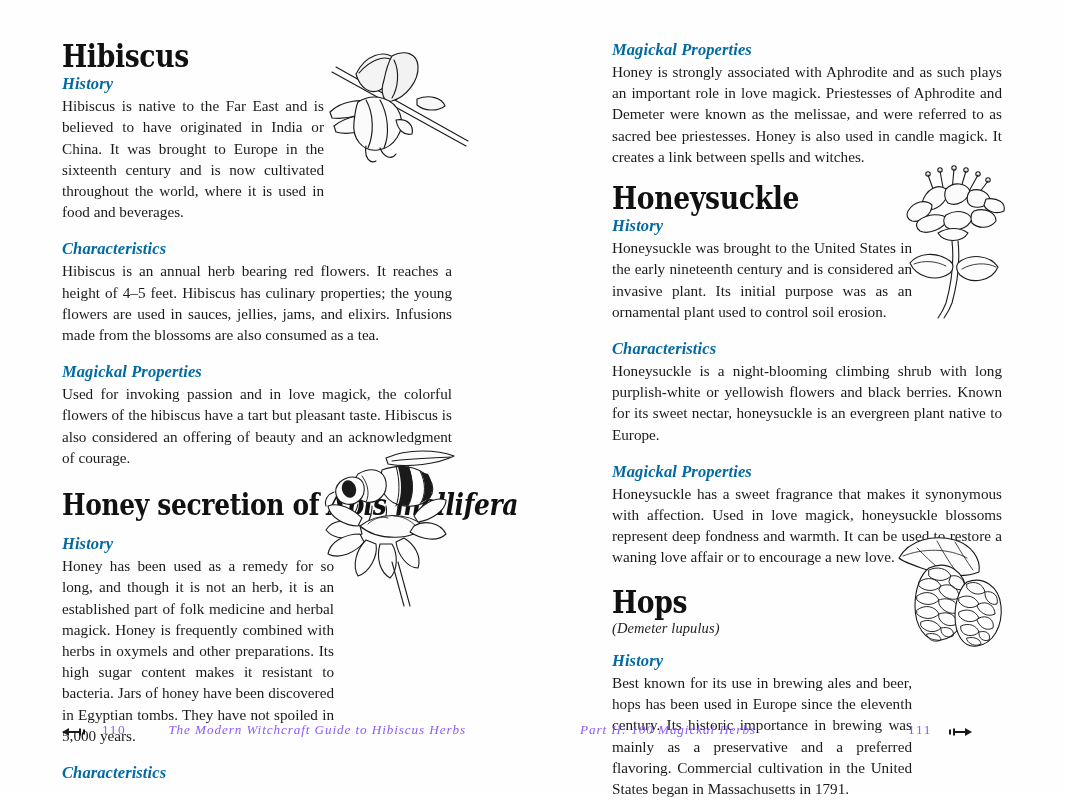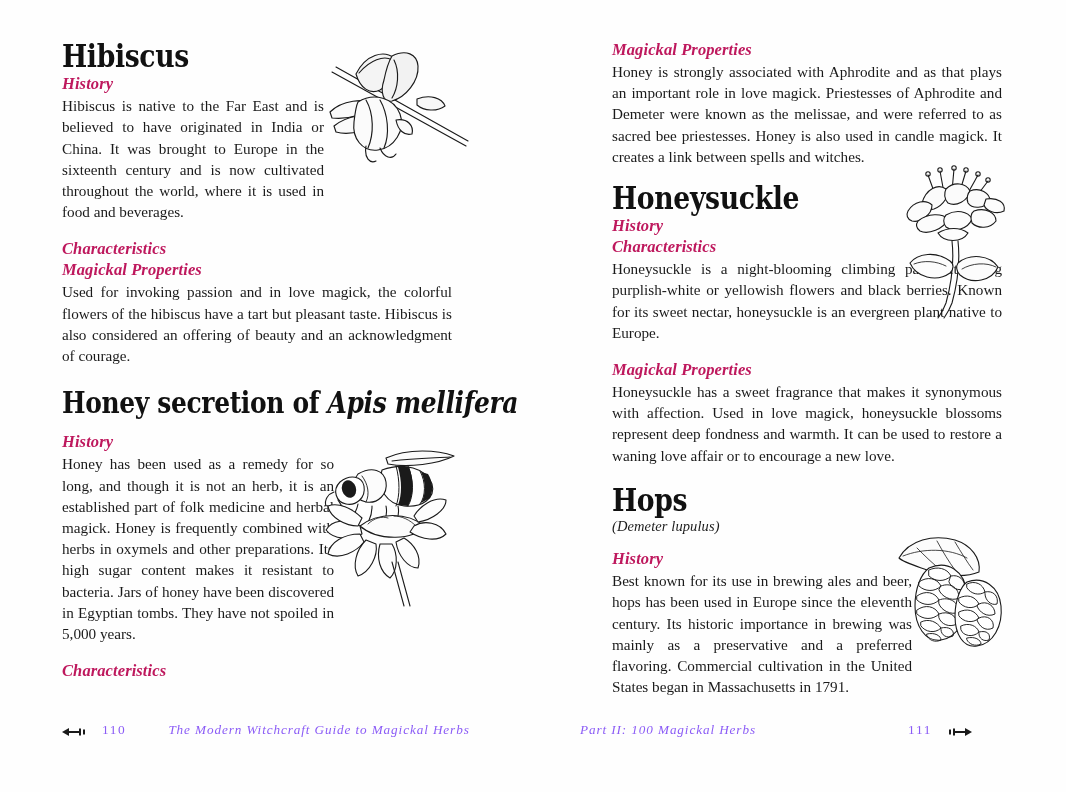--- a/index.html
+++ b/index.html
@@ -46,21 +46,21 @@
     font-style: italic;
     font-size: 14.5px;
     margin: 0 0 14px 0;
     color: #1d1d1d;
     letter-spacing: 0.1px;
   }
   .section-head {
     font-style: italic;
     font-size: 16.5px;
     margin: 0 0 1px 0;
-    color: #be185d;
+    color: #0369a1;
     letter-spacing: 0.1px;
   }
   .body-text {
     font-size: 15.2px;
     line-height: 21.2px;
     text-align: justify;
     text-justify: inter-word;
     margin: 0 0 17px 0;
     hyphens: manual;
     color: #1a1a1a;
@@ -111,50 +111,52 @@
 
   <div class="column col-left">
 
     <div class="block-tight">
       <h1 class="herb-title">Hibiscus</h1>
 
       <h2 class="section-head">History</h2>
       <p class="body-text narrow">Hibiscus is native to the Far East and is believed to have originated in India or China. It was brought to Europe in the sixteenth century and is now cultivated throughout the world, where it is used in food and beverages.</p>
 
       <h2 class="section-head">Characteristics</h2>
+      <p class="body-text">Hibiscus is an annual herb bearing red flowers. It reaches a height of 4–5 feet. Hibiscus has culinary properties; the young flowers are used in sauces, jellies, jams, and elixirs. Infusions made from the blossoms are also consumed as a tea.</p>
 
       <h2 class="section-head">Magickal Properties</h2>
       <p class="body-text">Used for invoking passion and in love magick, the colorful flowers of the hibiscus have a tart but pleasant taste. Hibiscus is also considered an offering of beauty and an acknowledgment of courage.</p>
     </div>
 
     <div style="margin-top:22px">
       <h1 class="herb-title small"><span>Honey secretion of </span><span class="sp">Apis mellifera</span></h1>
 
       <h2 class="section-head" style="margin-top:14px">History</h2>
       <p class="body-text narrow-2">Honey has been used as a remedy for so long, and though it is not an herb, it is an established part of folk medicine and herbal magick. Honey is frequently combined with herbs in oxymels and other preparations. Its high sugar content makes it resistant to bacteria. Jars of honey have been discovered in Egyptian tombs. They have not spoiled in 5,000 years.</p>
 
       <h2 class="section-head">Characteristics</h2>
 
     </div>
   </div>
 
   <div class="column col-right">
 
     <div class="block">
       <h2 class="section-head">Magickal Properties</h2>
-      <p class="body-text">Honey is strongly associated with Aphrodite and as that plays an important role in love magick. Priestesses of Aphrodite and Demeter were known as the melissae, and were referred to as sacred bee priestesses. Honey is also used in candle magick. It creates a link between spells and witches.</p>
+      <p class="body-text">Honey is strongly associated with Aphrodite and as such plays an important role in love magick. Priestesses of Aphrodite and Demeter were known as the melissae, and were referred to as sacred bee priestesses. Honey is also used in candle magick. It creates a link between spells and witches.</p>
     </div>
 
     <div class="block-tight" style="">
       <h1 class="herb-title">Honeysuckle</h1>
 
       <h2 class="section-head">History</h2>
+      <p class="body-text narrow-3">Honeysuckle was brought to the United States in the early nineteenth century and is considered an invasive plant. Its initial purpose was as an ornamental plant used to control soil erosion.</p>
 
       <h2 class="section-head">Characteristics</h2>
-      <p class="body-text">Honeysuckle is a night-blooming climbing part with long purplish-white or yellowish flowers and black berries. Known for its sweet nectar, honeysuckle is an evergreen plant native to Europe.</p>
+      <p class="body-text">Honeysuckle is a night-blooming climbing shrub with long purplish-white or yellowish flowers and black berries. Known for its sweet nectar, honeysuckle is an evergreen plant native to Europe.</p>
 
       <h2 class="section-head">Magickal Properties</h2>
       <p class="body-text">Honeysuckle has a sweet fragrance that makes it synonymous with affection. Used in love magick, honeysuckle blossoms represent deep fondness and warmth. It can be used to restore a waning love affair or to encourage a new love.</p>
     </div>
 
     <div style="margin-top:18px">
       <h1 class="herb-title">Hops</h1>
       <p class="latin">(Demeter lupulus)</p>
 
       <h2 class="section-head">History</h2>
@@ -324,21 +326,21 @@
   <div class="footer footer-left">
     <span class="dart">
       <svg width="26" height="10" viewBox="0 0 26 10">
         <path d="M0 5 L7 1 L7 9 Z" fill="#1a1a1a"></path>
         <rect x="6" y="4" width="13" height="2" fill="#1a1a1a"></rect>
         <rect x="17" y="1.5" width="2" height="7" fill="#1a1a1a"></rect>
         <rect x="21" y="2.5" width="2" height="5" fill="#1a1a1a"></rect>
       </svg>
     </span>
     <span class="folio">110</span>
-    <span class="running">The Modern Witchcraft Guide to Magickal Herbs</span>
+    <span class="running">The Modern Witchcraft Guide to Hibiscus Herbs</span>
   </div>
 
   <div class="footer footer-right">
     <span class="running" style="margin-right:auto">Part II: 100 Magickal Herbs</span>
     <span class="folio">111</span>
     <span class="dart">
       <svg width="26" height="10" viewBox="0 0 26 10">
         <path d="M26 5 L19 1 L19 9 Z" fill="#1a1a1a"></path>
         <rect x="7" y="4" width="13" height="2" fill="#1a1a1a"></rect>
         <rect x="7" y="1.5" width="2" height="7" fill="#1a1a1a"></rect>

